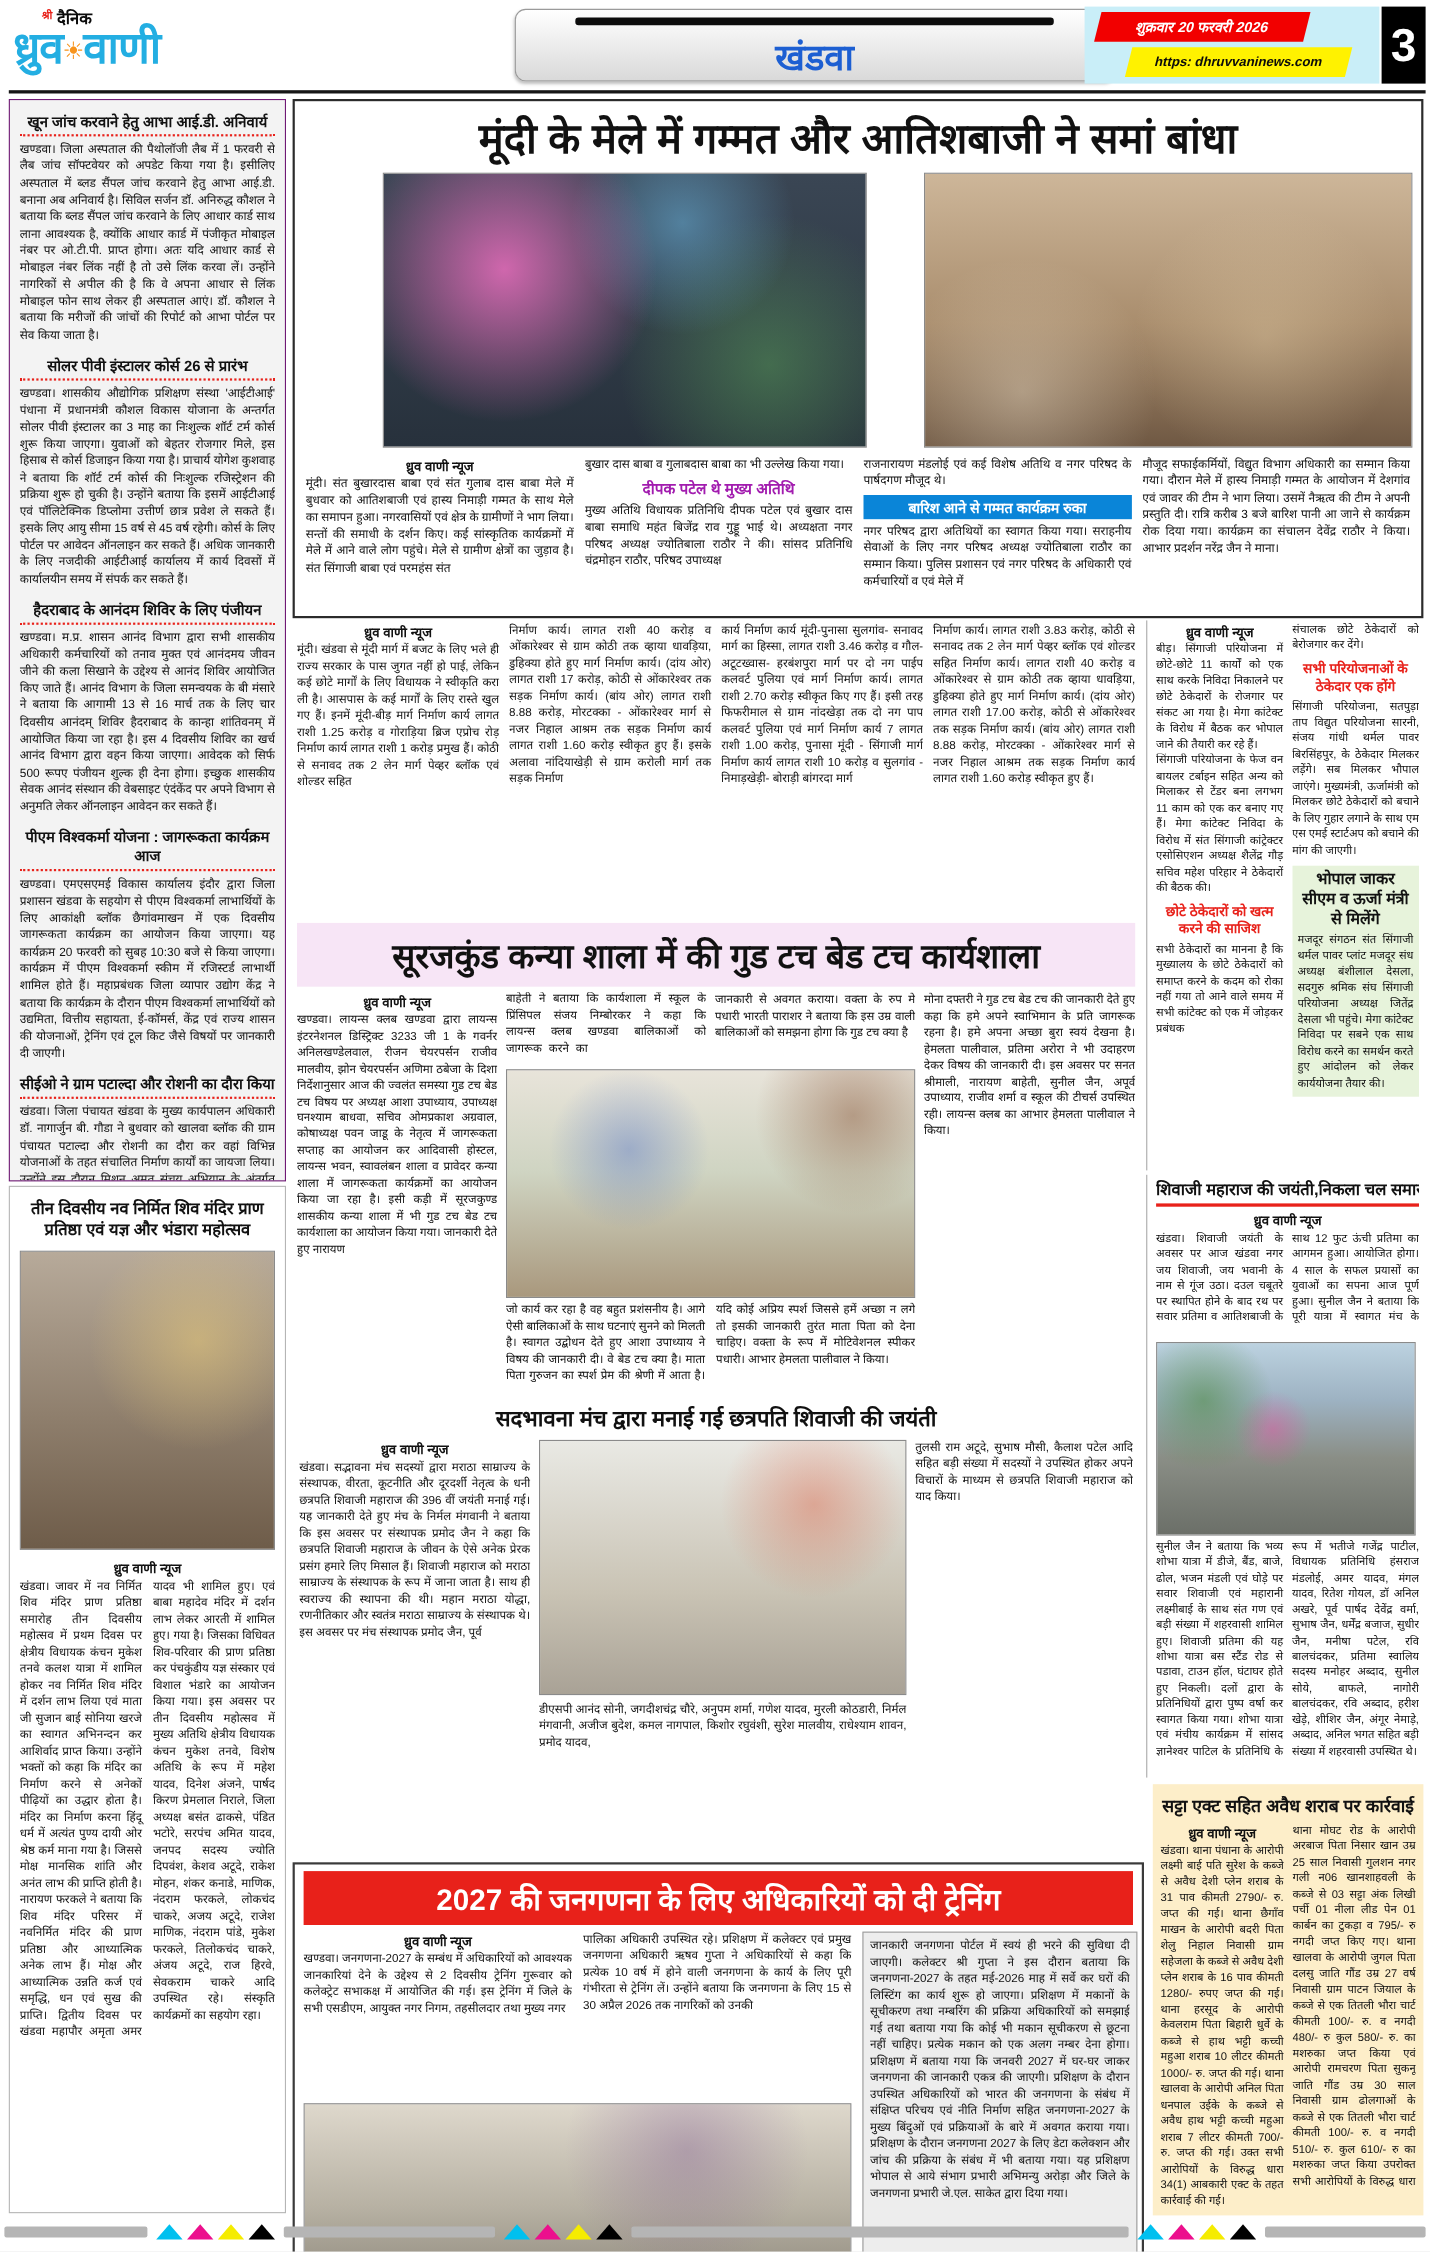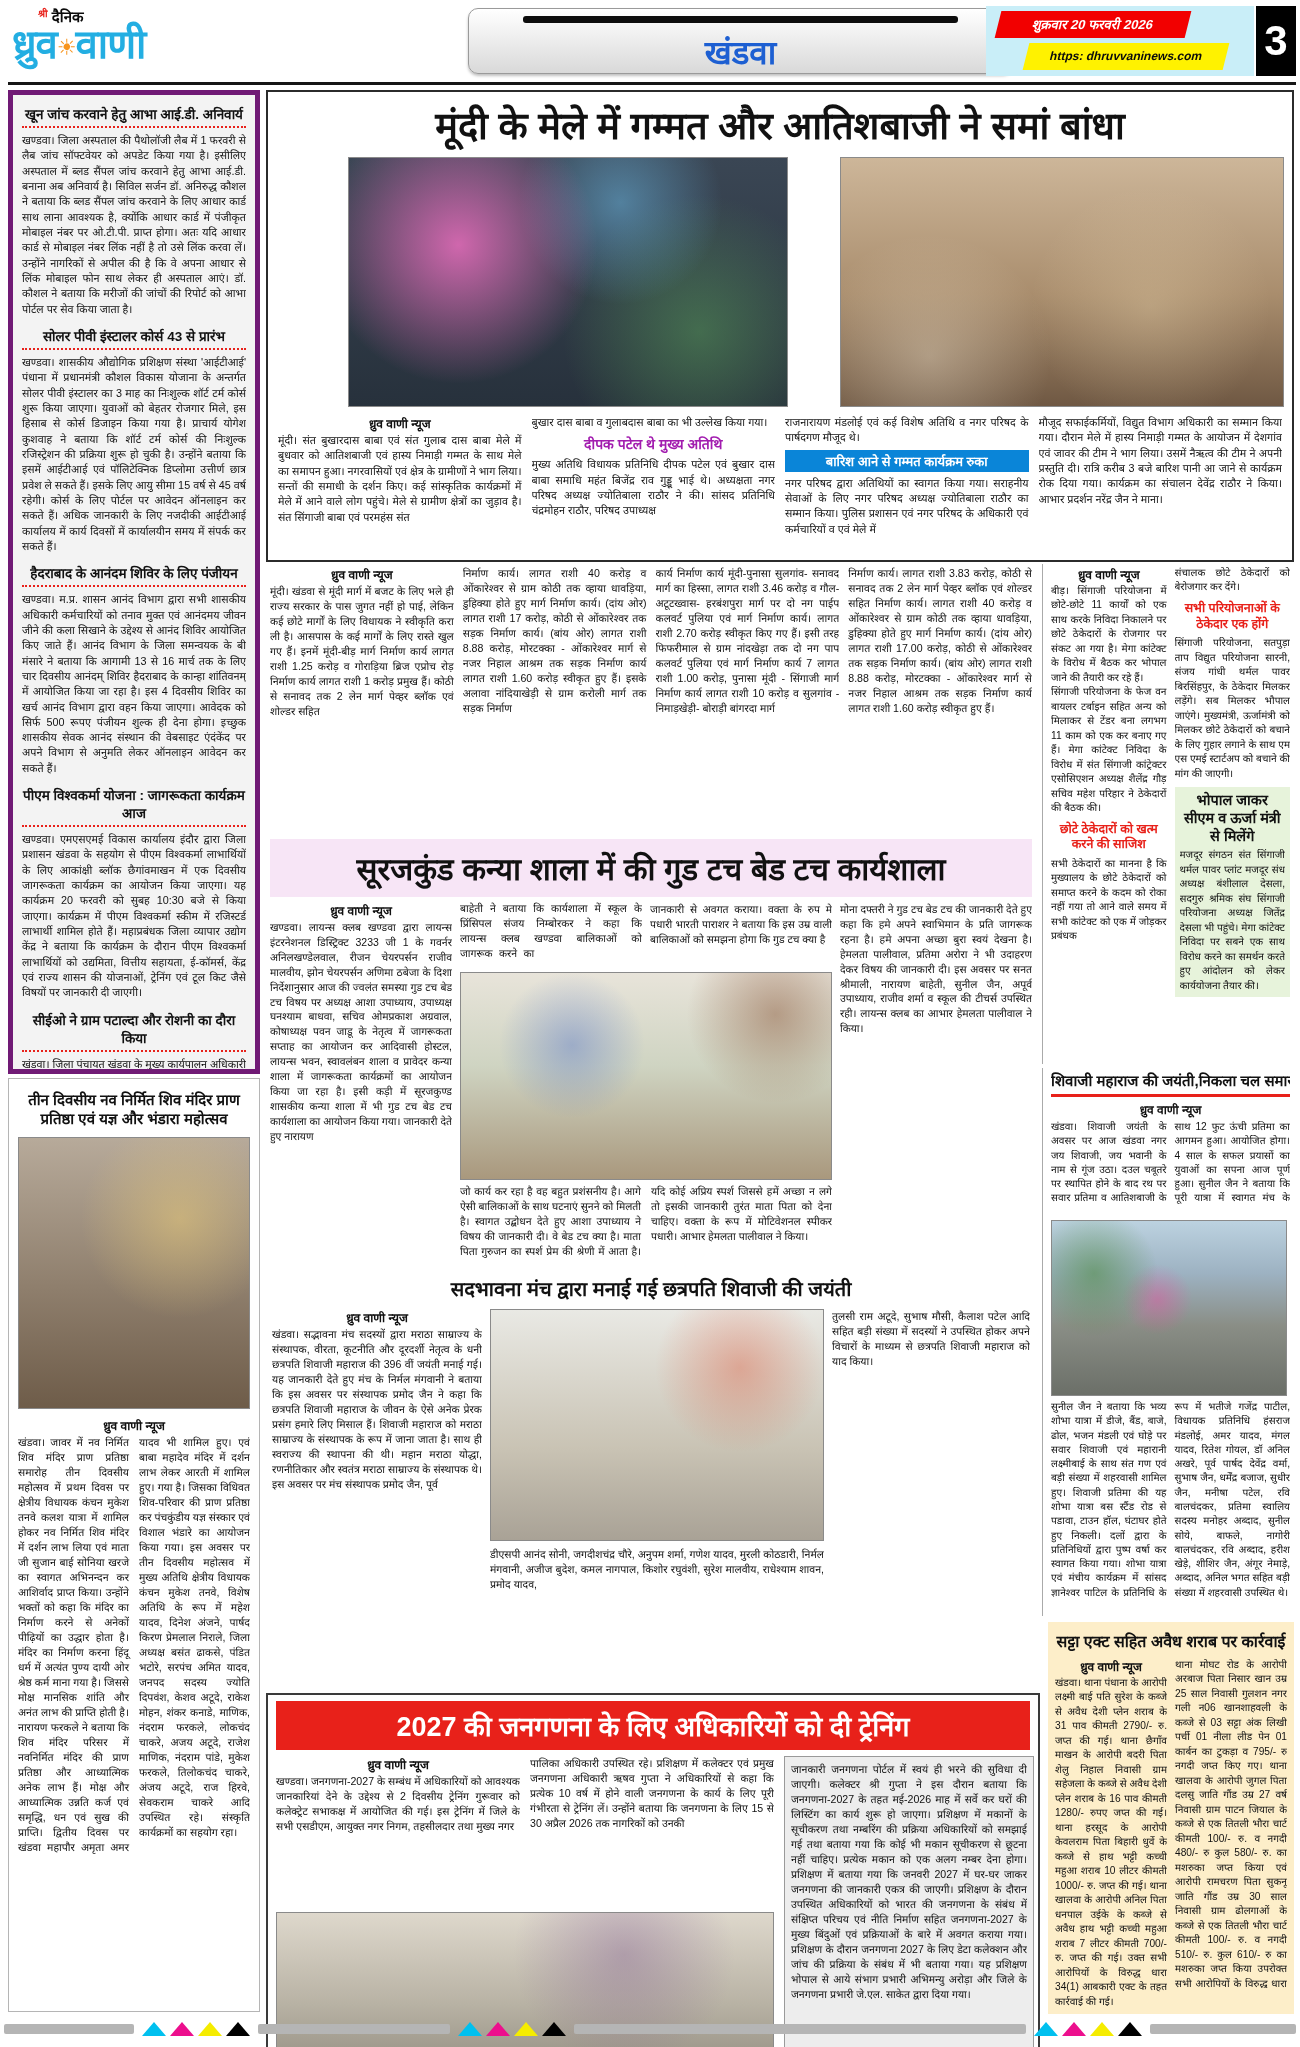--- a/index.html
+++ b/index.html
@@ -27,21 +27,21 @@
   .page-num { left:1256px; top:6px; width:40px; height:70px; background:#000; color:#fff;
      font-size:42px; font-weight:bold; text-align:center; line-height:70px; }
   .top-rule { left:8px; top:82px; width:1288px; height:3px; background:#161616; }
 
   
   .body-txt { font-size:11px; line-height:1.42; text-align:justify; overflow:hidden; }
   .byline { font-weight:bold; font-size:12px; text-align:center; margin-bottom:1px; }
   .photo { border:1px solid #8a8a8a; }
 
   
-  .left-box { left:8px; top:90px; width:252px; height:984px; background:#f3f3f3; border:5px solid #701a75; padding:10px 9px; overflow:hidden; }
+  .left-box { left:8px; top:90px; width:252px; height:984px; background:#f3f3f3; border:1px solid #701a75; padding:10px 9px; overflow:hidden; }
   .larticle { margin-bottom:10px; }
   .larticle h3 { font-size:13.5px; font-weight:800; text-align:center; padding-bottom:3px;
      border-bottom:2px dotted #e8211a; margin-bottom:5px; }
   .larticle .body-txt { font-size:10.8px; }
 
   .temple-box { left:8px; top:1078px; width:252px; height:934px; border:1px solid #b5b5b5; padding:8px 9px; overflow:hidden; }
   .temple-box h3 { font-size:15px; font-weight:800; text-align:center; line-height:1.25; margin:4px 0 8px; }
   .photo-temple { width:100%; height:272px; margin-bottom:8px;
      background:radial-gradient(circle at 70% 30%, rgba(230,200,120,.55), transparent 40%),
                 linear-gradient(180deg,#b7aa9a 0%,#8f7f6d 55%,#6e5c49 100%); }
@@ -168,21 +168,21 @@
   </div>
   <div class="abs page-num">3</div>
   <div class="abs top-rule"></div>
 
   <div class="abs left-box">
     <div class="larticle">
       <h3>खून जांच करवाने हेतु आभा आई.डी. अनिवार्य</h3>
       <div class="body-txt">खण्डवा। जिला अस्पताल की पैथोलॉजी लैब में 1 फरवरी से लैब जांच सॉफ्टवेयर को अपडेट किया गया है। इसीलिए अस्पताल में ब्लड सैंपल जांच करवाने हेतु आभा आई.डी. बनाना अब अनिवार्य है। सिविल सर्जन डॉ. अनिरुद्ध कौशल ने बताया कि ब्लड सैंपल जांच करवाने के लिए आधार कार्ड साथ लाना आवश्यक है, क्योंकि आधार कार्ड में पंजीकृत मोबाइल नंबर पर ओ.टी.पी. प्राप्त होगा। अतः यदि आधार कार्ड से मोबाइल नंबर लिंक नहीं है तो उसे लिंक करवा लें। उन्होंने नागरिकों से अपील की है कि वे अपना आधार से लिंक मोबाइल फोन साथ लेकर ही अस्पताल आएं। डॉ. कौशल ने बताया कि मरीजों की जांचों की रिपोर्ट को आभा पोर्टल पर सेव किया जाता है।</div>
     </div>
     <div class="larticle">
-      <h3>सोलर पीवी इंस्टालर कोर्स 43 से प्रारंभ</h3>
+      <h3>सोलर पीवी इंस्टालर कोर्स 26 से प्रारंभ</h3>
       <div class="body-txt">खण्डवा। शासकीय औद्योगिक प्रशिक्षण संस्था 'आईटीआई' पंधाना में प्रधानमंत्री कौशल विकास योजाना के अन्तर्गत सोलर पीवी इंस्टालर का 3 माह का निःशुल्क शॉर्ट टर्म कोर्स शुरू किया जाएगा। युवाओं को बेहतर रोजगार मिले, इस हिसाब से कोर्स डिजाइन किया गया है। प्राचार्य योगेश कुशवाह ने बताया कि शॉर्ट टर्म कोर्स की निःशुल्क रजिस्ट्रेशन की प्रक्रिया शुरू हो चुकी है। उन्होंने बताया कि इसमें आईटीआई एवं पॉलिटेक्निक डिप्लोमा उत्तीर्ण छात्र प्रवेश ले सकते हैं। इसके लिए आयु सीमा 15 वर्ष से 45 वर्ष रहेगी। कोर्स के लिए पोर्टल पर आवेदन ऑनलाइन कर सकते हैं। अधिक जानकारी के लिए नजदीकी आईटीआई कार्यालय में कार्य दिवसों में कार्यालयीन समय में संपर्क कर सकते हैं।</div>
     </div>
     <div class="larticle">
       <h3>हैदराबाद के आनंदम शिविर के लिए पंजीयन</h3>
       <div class="body-txt">खण्डवा। म.प्र. शासन आनंद विभाग द्वारा सभी शासकीय अधिकारी कर्मचारियों को तनाव मुक्त एवं आनंदमय जीवन जीने की कला सिखाने के उद्देश्य से आनंद शिविर आयोजित किए जाते हैं। आनंद विभाग के जिला समन्वयक के बी मंसारे ने बताया कि आगामी 13 से 16 मार्च तक के लिए चार दिवसीय आनंदम् शिविर हैदराबाद के कान्हा शांतिवनम् में आयोजित किया जा रहा है। इस 4 दिवसीय शिविर का खर्च आनंद विभाग द्वारा वहन किया जाएगा। आवेदक को सिर्फ 500 रूपए पंजीयन शुल्क ही देना होगा। इच्छुक शासकीय सेवक आनंद संस्थान की वेबसाइट एंदंकेंद पर अपने विभाग से अनुमति लेकर ऑनलाइन आवेदन कर सकते हैं।</div>
     </div>
     <div class="larticle">
       <h3>पीएम विश्वकर्मा योजना : जागरूकता कार्यक्रम आज</h3>
       <div class="body-txt">खण्डवा। एमएसएमई विकास कार्यालय इंदौर द्वारा जिला प्रशासन खंडवा के सहयोग से पीएम विश्वकर्मा लाभार्थियों के लिए आकांक्षी ब्लॉक छैगांवमाखन में एक दिवसीय जागरूकता कार्यक्रम का आयोजन किया जाएगा। यह कार्यक्रम 20 फरवरी को सुबह 10:30 बजे से किया जाएगा। कार्यक्रम में पीएम विश्वकर्मा स्कीम में रजिस्टर्ड लाभार्थी शामिल होते हैं। महाप्रबंधक जिला व्यापार उद्योग केंद्र ने बताया कि कार्यक्रम के दौरान पीएम विश्वकर्मा लाभार्थियों को उद्यमिता, वित्तीय सहायता, ई-कॉमर्स, केंद्र एवं राज्य शासन की योजनाओं, ट्रेनिंग एवं टूल किट जैसे विषयों पर जानकारी दी जाएगी।</div>
     </div>

